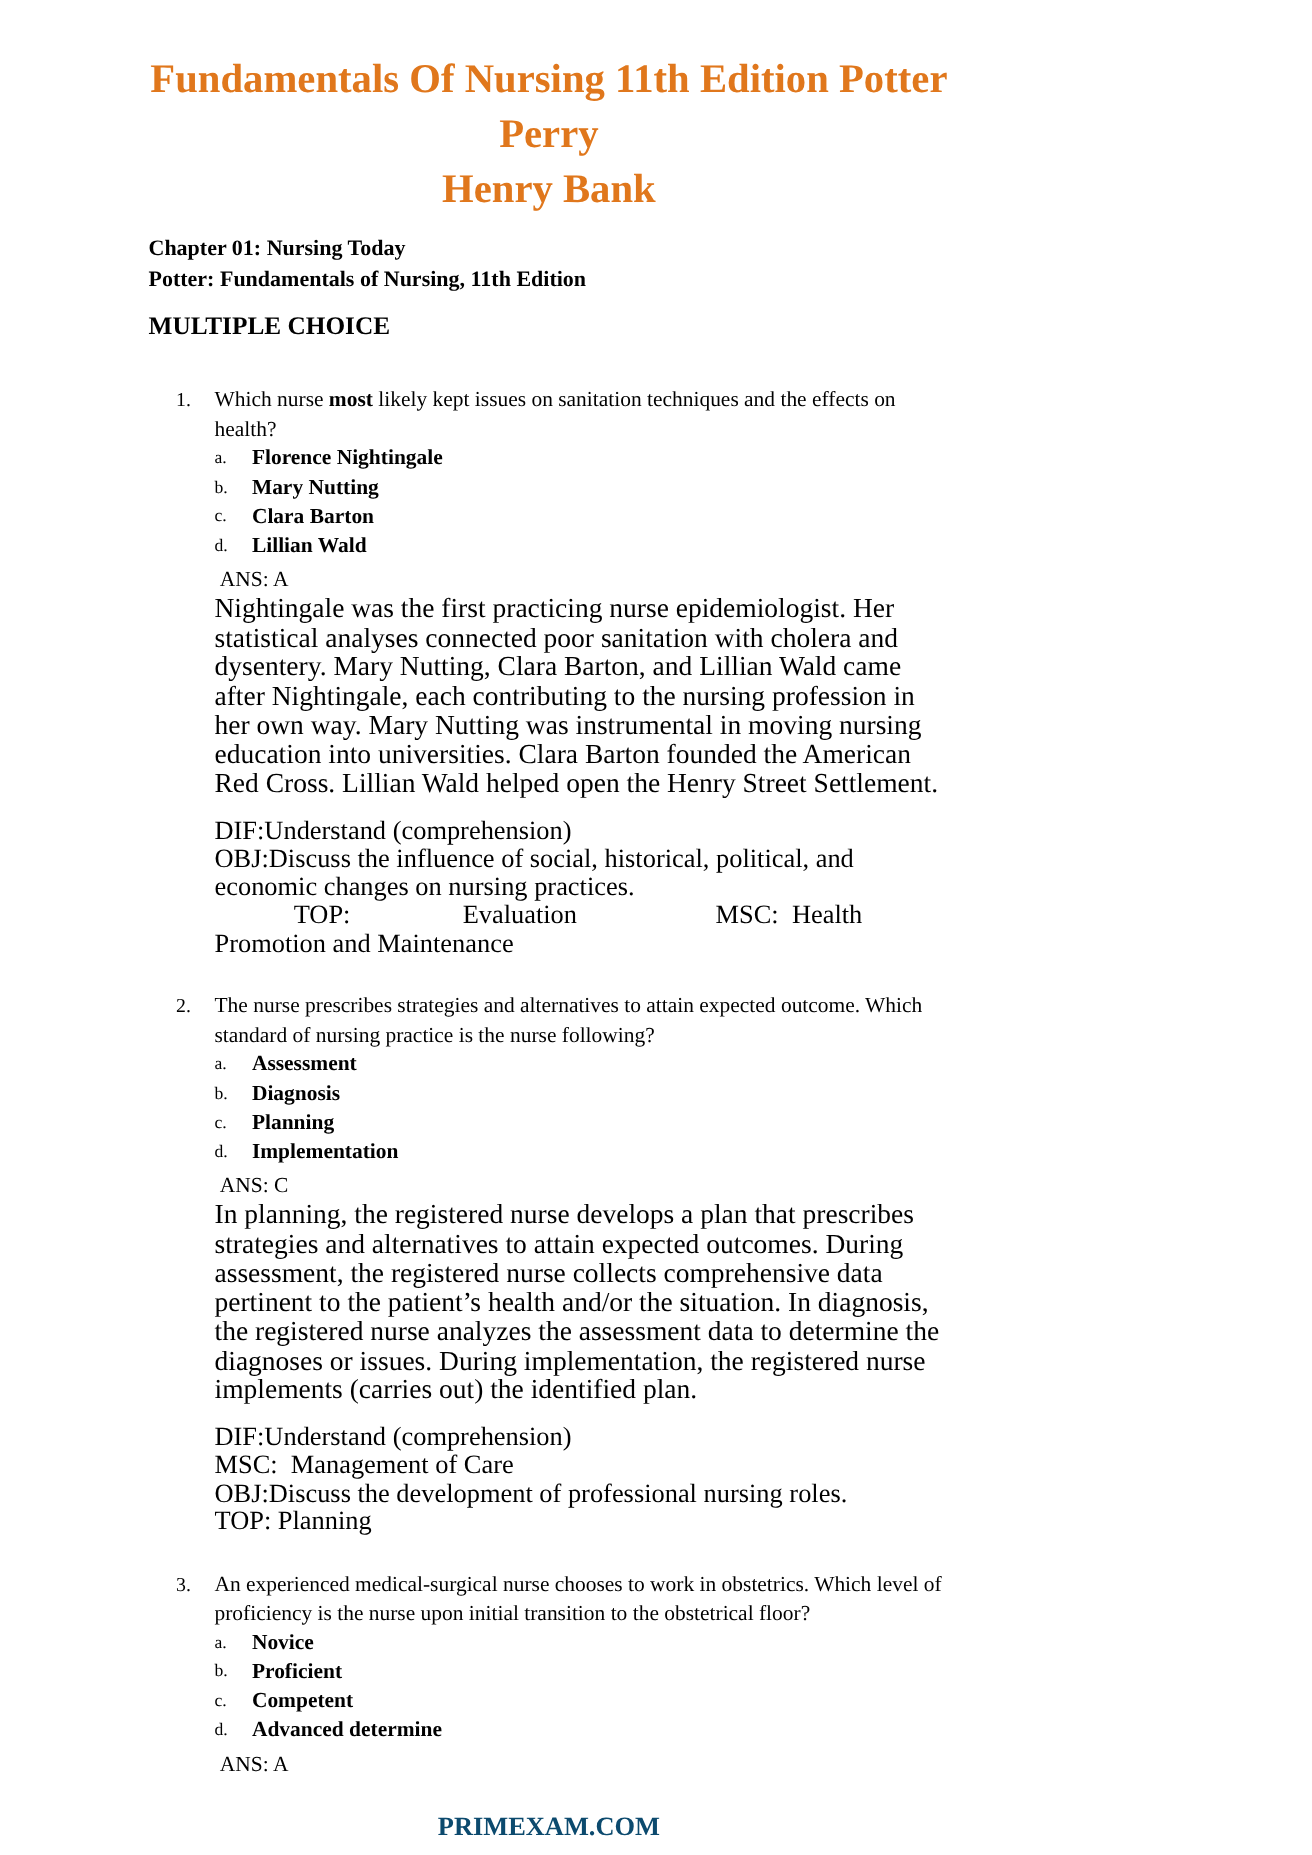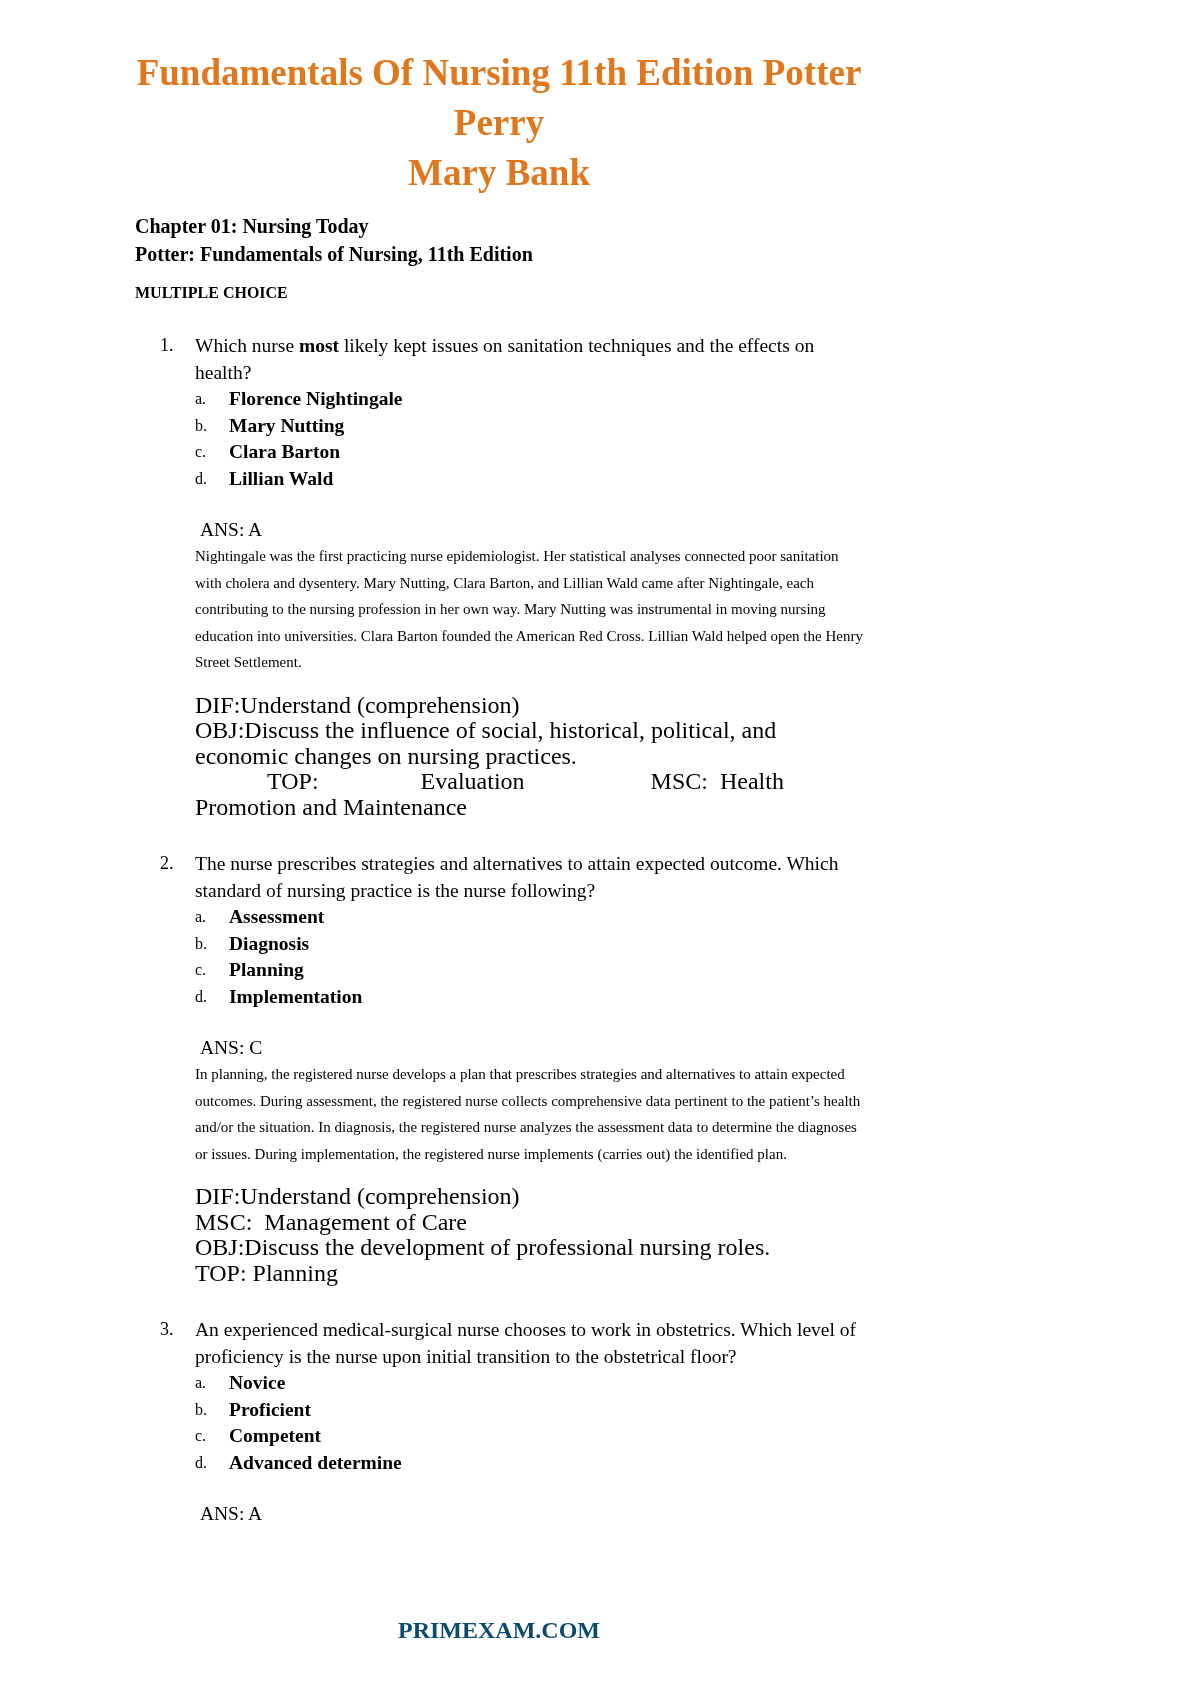--- a/index.html
+++ b/index.html
@@ -25,23 +25,23 @@
     line-height: 50px;
     margin-bottom: 14px;
   }
   .head-block { margin-bottom: 16px; }
   .h-bold {
     font-size: 20px;
     font-weight: bold;
     line-height: 28px;
   }
   .section-heading {
-    font-size: 16px;
+    font-size: 23px;
     font-weight: bold;
-    margin-bottom: 30px;
+    margin-bottom: 40px;
   }
   .question { margin-bottom: 30px; }
   .q-row { display: flex; }
   .q-num {
     flex: 0 0 60px;
     padding-left: 25px;
     font-size: 18px;
     line-height: 27px;
   }
   .q-body { flex: 1 1 auto; max-width: 848px; }
@@ -52,25 +52,25 @@
   .opt { display: flex; line-height: 26.5px; }
   .opt-letter {
     flex: 0 0 34px;
     font-size: 16px;
     line-height: 26.5px;
   }
   .opt-label { font-size: 19.5px; font-weight: bold; }
   .ans {
     font-size: 19.5px;
     line-height: 27px;
-    margin-top: 24px;
+    margin-top: 4px;
     white-space: pre-wrap;
   }
   .rationale {
-    font-size: 15px;
+    font-size: 25px;
     line-height: 26.5px;
   }
   .meta-block { margin-top: 17px; }
   .meta {
     font-size: 24px;
     line-height: 25.5px;
     white-space: pre-wrap;
   }
   .footer {
     margin-top: auto;
@@ -78,21 +78,21 @@
     font-size: 24px;
     font-weight: bold;
     color: #0c4a6e;
   }
 </style>
 </head>
 <body>
 
 <div class="page">
 
-  <h1 class="title"><span>Fundamentals Of Nursing 11th Edition Potter Perry</span><br><span>Mary Bank</span></h1>
+  <h1 class="title"><span>Fundamentals Of Nursing 11th Edition Potter Perry</span><br><span>Henry Bank</span></h1>
 
   <div class="head-block">
     <div class="h-bold">Chapter 01: Nursing Today</div>
     <div class="h-bold">Potter: Fundamentals of Nursing, 11th Edition</div>
   </div>
 
   <div class="section-heading">MULTIPLE CHOICE</div>
 
   <div class="question">
     <div class="q-row">

